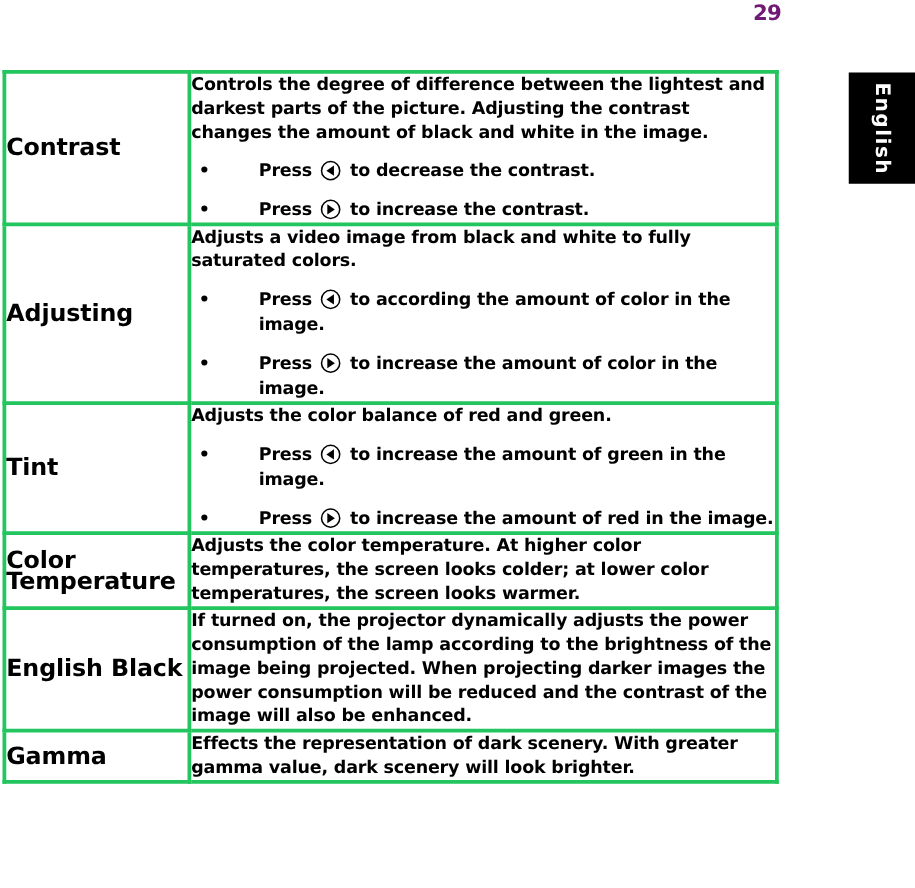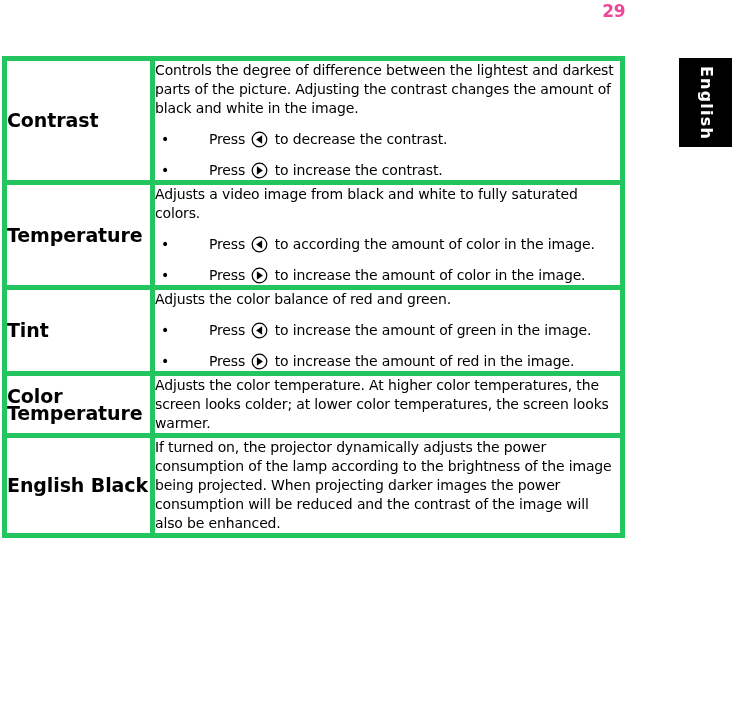--- a/index.html
+++ b/index.html
@@ -21,21 +21,21 @@
     position: absolute;
     left: 0;
     top: 1px;
     width: 625px;
     text-align: right;
     font-family: "DejaVu Sans", sans-serif;
     font-size: 17px;
     font-weight: 600;
     letter-spacing: -0.5px;
     line-height: 20px;
-    color: #ec4899;
+    color: #701a75;
   }
 
   
   .lang-tab {
     position: absolute;
     left: 679px;
     top: 58px;
     width: 53px;
     height: 89px;
     background: #000000;
@@ -58,23 +58,24 @@
   
   .spec-table {
     position: absolute;
     left: 2px;
     top: 56px;
     width: 618px;
     border-collapse: collapse;
     table-layout: fixed;
   }
   .spec-table td {
-    border: 5px solid #22c55e;
+    border: 3px solid #22c55e;
     vertical-align: middle;
     padding: 0;
+    font-weight: bold;
   }
   .col-label {
     width: 148px;
   }
   .col-desc {
     width: 470px;
   }
   .label-cell {
     font-family: "DejaVu Sans", sans-serif;
     font-size: 19px;
@@ -153,21 +154,21 @@
                   <polygon points="11.8,4.6 11.8,13.4 5.4,9" fill="#000000"></polygon>
                 </svg></span> <span>to decrease the contrast.</span></li>
             <li><span class="bullet-dot">•</span><span>Press</span> <span class="key-icon"><svg width="17" height="17" viewBox="0 0 18 18">
                   <circle cx="9" cy="9" r="7.7" fill="#ffffff" stroke="#000000" stroke-width="1.3"></circle>
                   <polygon points="6.2,4.6 6.2,13.4 12.6,9" fill="#000000"></polygon>
                 </svg></span> <span>to increase the contrast.</span></li>
           </ul>
         </td>
       </tr>
       <tr>
-        <td class="label-cell">Temperature</td>
+        <td class="label-cell">Adjusting</td>
         <td class="desc-cell">
           <p class="para">Adjusts a video image from black and white to fully saturated colors.</p>
           <ul class="bullets">
             <li><span class="bullet-dot">•</span><span>Press</span> <span class="key-icon"><svg width="17" height="17" viewBox="0 0 18 18">
                   <circle cx="9" cy="9" r="7.7" fill="#ffffff" stroke="#000000" stroke-width="1.3"></circle>
                   <polygon points="11.8,4.6 11.8,13.4 5.4,9" fill="#000000"></polygon>
                 </svg></span> <span>to according the amount of color in the image.</span></li>
             <li><span class="bullet-dot">•</span><span>Press</span> <span class="key-icon"><svg width="17" height="17" viewBox="0 0 18 18">
                   <circle cx="9" cy="9" r="7.7" fill="#ffffff" stroke="#000000" stroke-width="1.3"></circle>
                   <polygon points="6.2,4.6 6.2,13.4 12.6,9" fill="#000000"></polygon>
@@ -196,14 +197,20 @@
         <td class="desc-cell mid">
           <p class="para">Adjusts the color temperature. At higher color temperatures, the screen looks colder; at lower color temperatures, the screen looks warmer.</p>
         </td>
       </tr>
       <tr>
         <td class="label-cell">English Black</td>
         <td class="desc-cell mid">
           <p class="para">If turned on, the projector dynamically adjusts the power consumption of the lamp according to the brightness of the image being projected. When projecting darker images the power consumption will be reduced and the contrast of the image will also be enhanced.</p>
         </td>
       </tr>
+      <tr>
+        <td class="label-cell">Gamma</td>
+        <td class="desc-cell mid">
+          <p class="para">Effects the representation of dark scenery. With greater gamma value, dark scenery will look brighter.</p>
+        </td>
+      </tr>
     </tbody>
 </table>
 
 </body></html>

